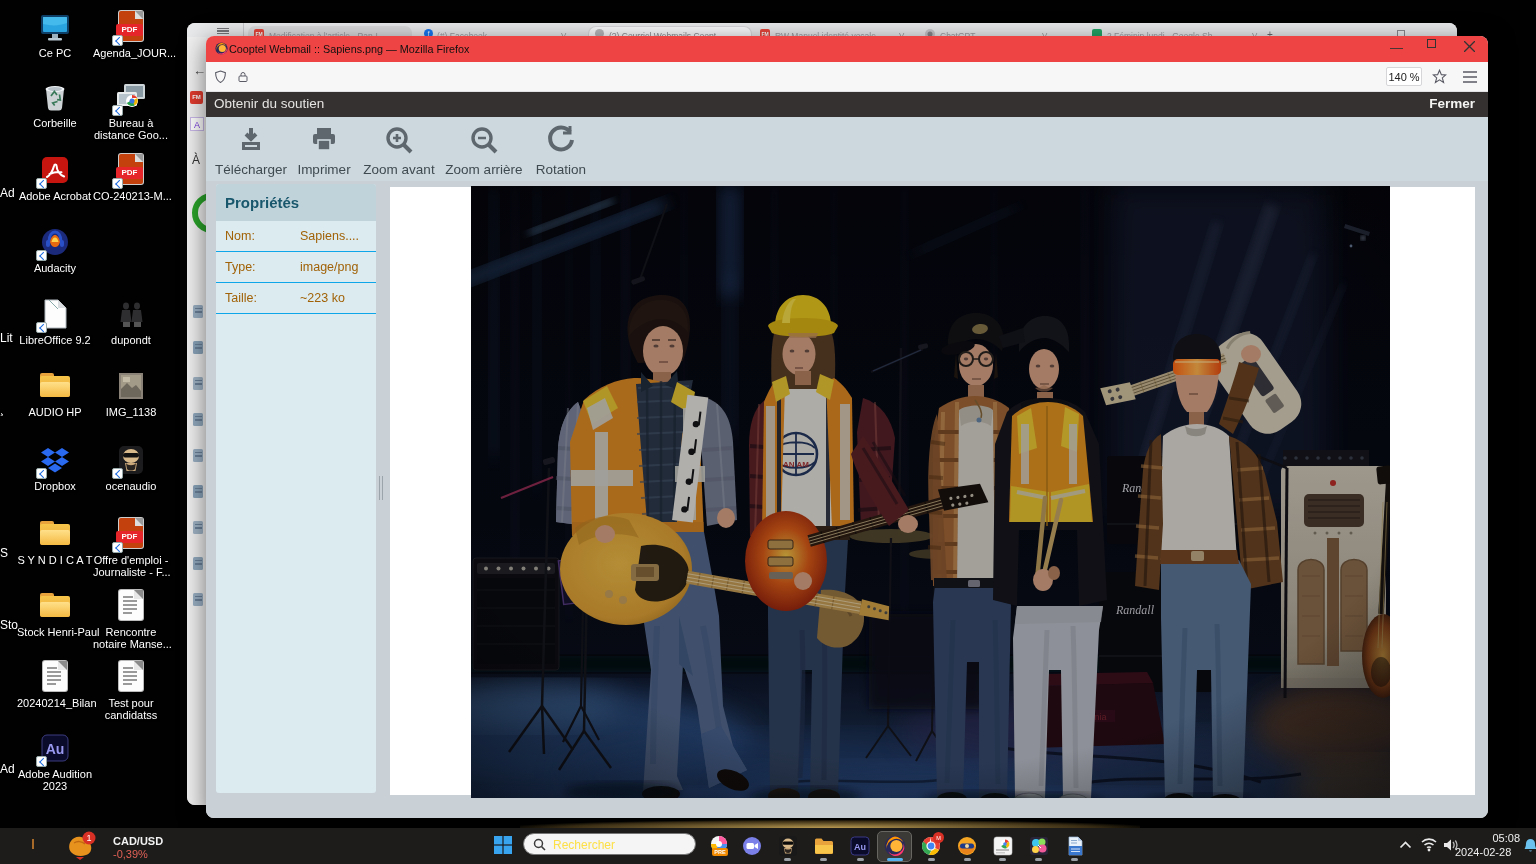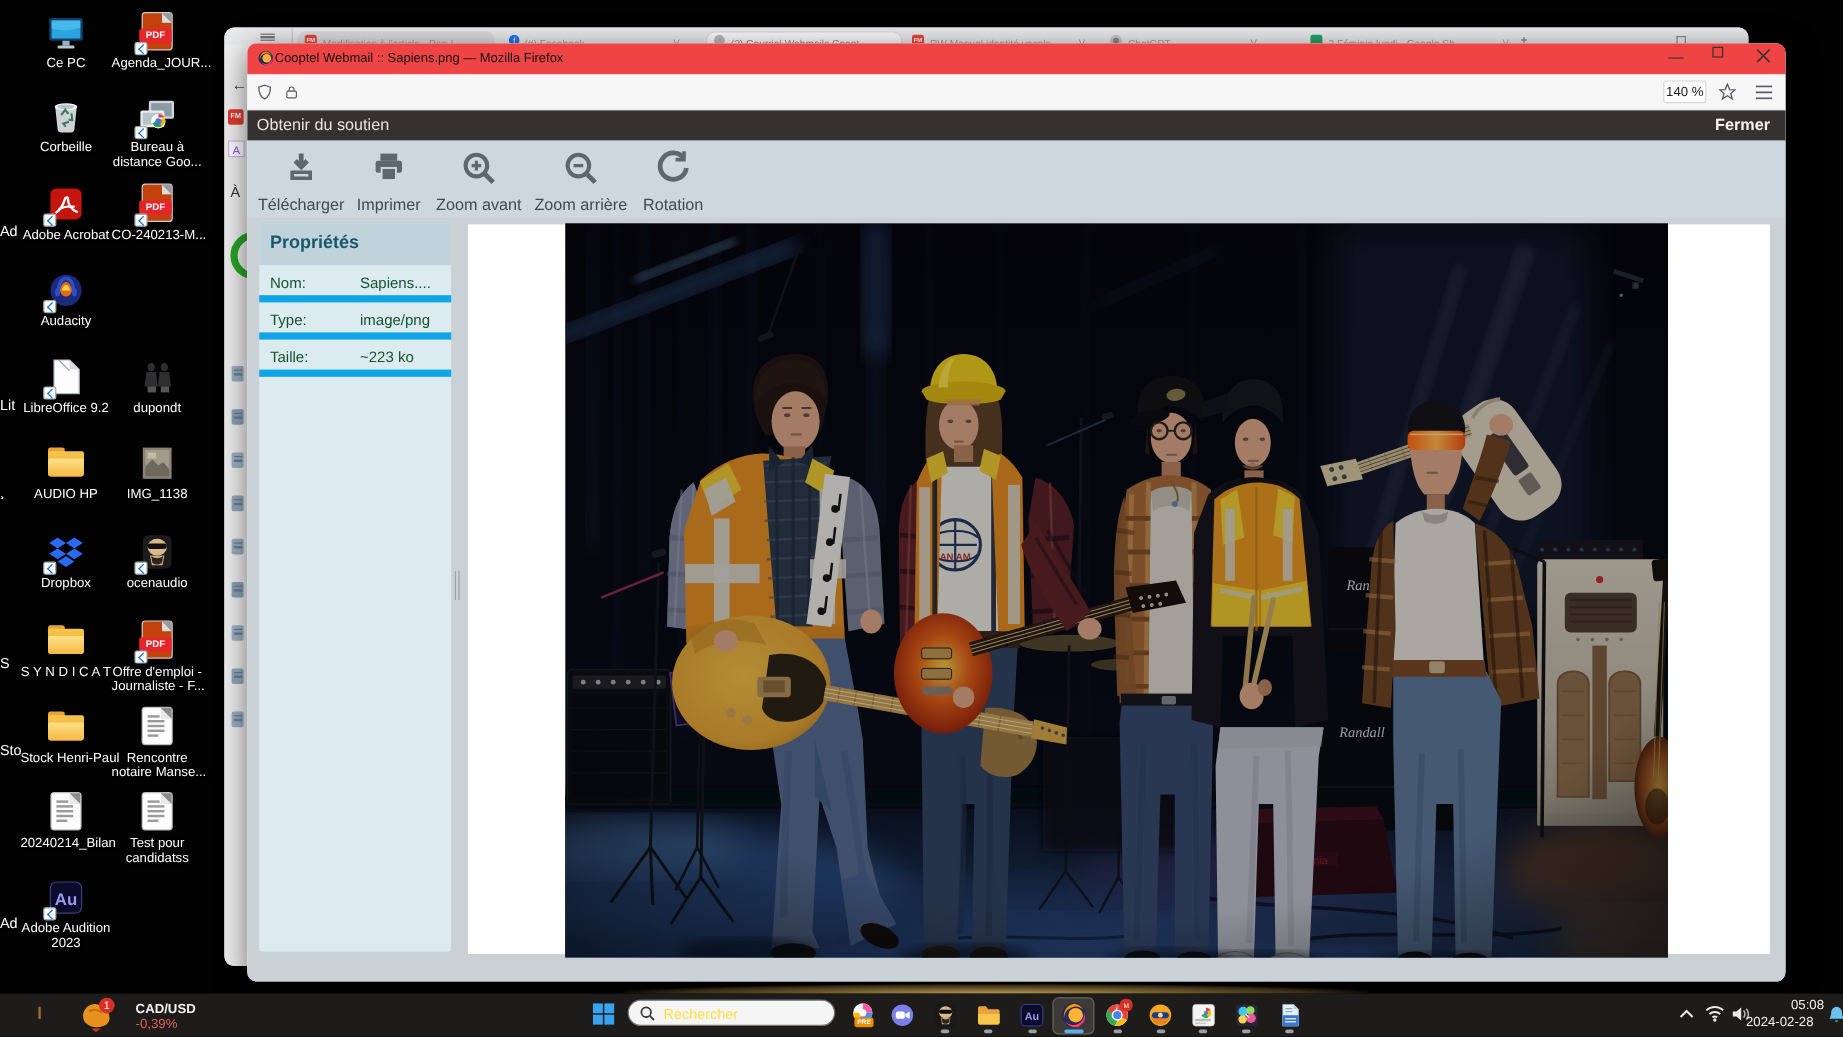--- a/index.html
+++ b/index.html
@@ -25,21 +25,21 @@
 #fgwin{position:absolute;left:206px;top:36px;width:1282px;height:782px;background:#f2f1f1;border-radius:8px;box-shadow:0 6px 26px rgba(0,0,0,.55);overflow:hidden}
 #titlebar{position:absolute;left:0;top:0;width:100%;height:26px;background:#ef4444}
 #urlrow{position:absolute;left:0;top:26px;width:100%;height:30px;background:#f7f7f8;border-bottom:1px solid #e2e2e4}
 #darkbar{position:absolute;left:0;top:56px;width:100%;height:25px;background:#343130;color:#e6e4e2;font-size:13.5px}
 #toolbar{position:absolute;left:0;top:81px;width:100%;height:64px;background:#cdd8de}
 #contentarea{position:absolute;left:0;top:145px;width:100%;height:637px;background:#c9d0d6}
 .tool{position:absolute;top:8px;width:90px;text-align:center;color:#3c464c}
 .tool .tlbl{font-size:13.5px;margin-top:3px;color:#3e4a50}
 #props{position:absolute;left:10px;top:3px;width:160px;height:609px;background:#dcebf0;border-radius:3px}
 #prophead{height:37px;background:#c1d3da;border-radius:3px 3px 0 0;color:#19576d;font-weight:bold;font-size:15px;line-height:37px;padding-left:9px}
-.prow{height:31px;border-bottom:6px solid #0ea5e9;font-size:12.5px;color:#14532d;line-height:31px;position:relative}
+.prow{height:31px;border-bottom:1px solid #0ea5e9;font-size:12.5px;color:#a16207;line-height:31px;position:relative}
 .prow b{position:absolute;left:9px;font-weight:normal}
 .prow span{position:absolute;left:84px}
 #whitearea{position:absolute;left:184px;top:6px;width:1085px;height:608px;background:#fff}
 #photo{position:absolute;left:265px;top:5px;width:919px;height:612px}
 
 #taskbar{position:absolute;left:0;top:828px;width:1536px;height:36px;background:#1d1c1b}
 #tglow{position:absolute;left:520px;top:820px;width:620px;height:8px;background:radial-gradient(ellipse at 50% 100%,rgba(205,170,90,.9),rgba(140,110,50,.4) 60%,transparent 75%)}
 </style></head><body>
 <div id="desk"></div>
 

